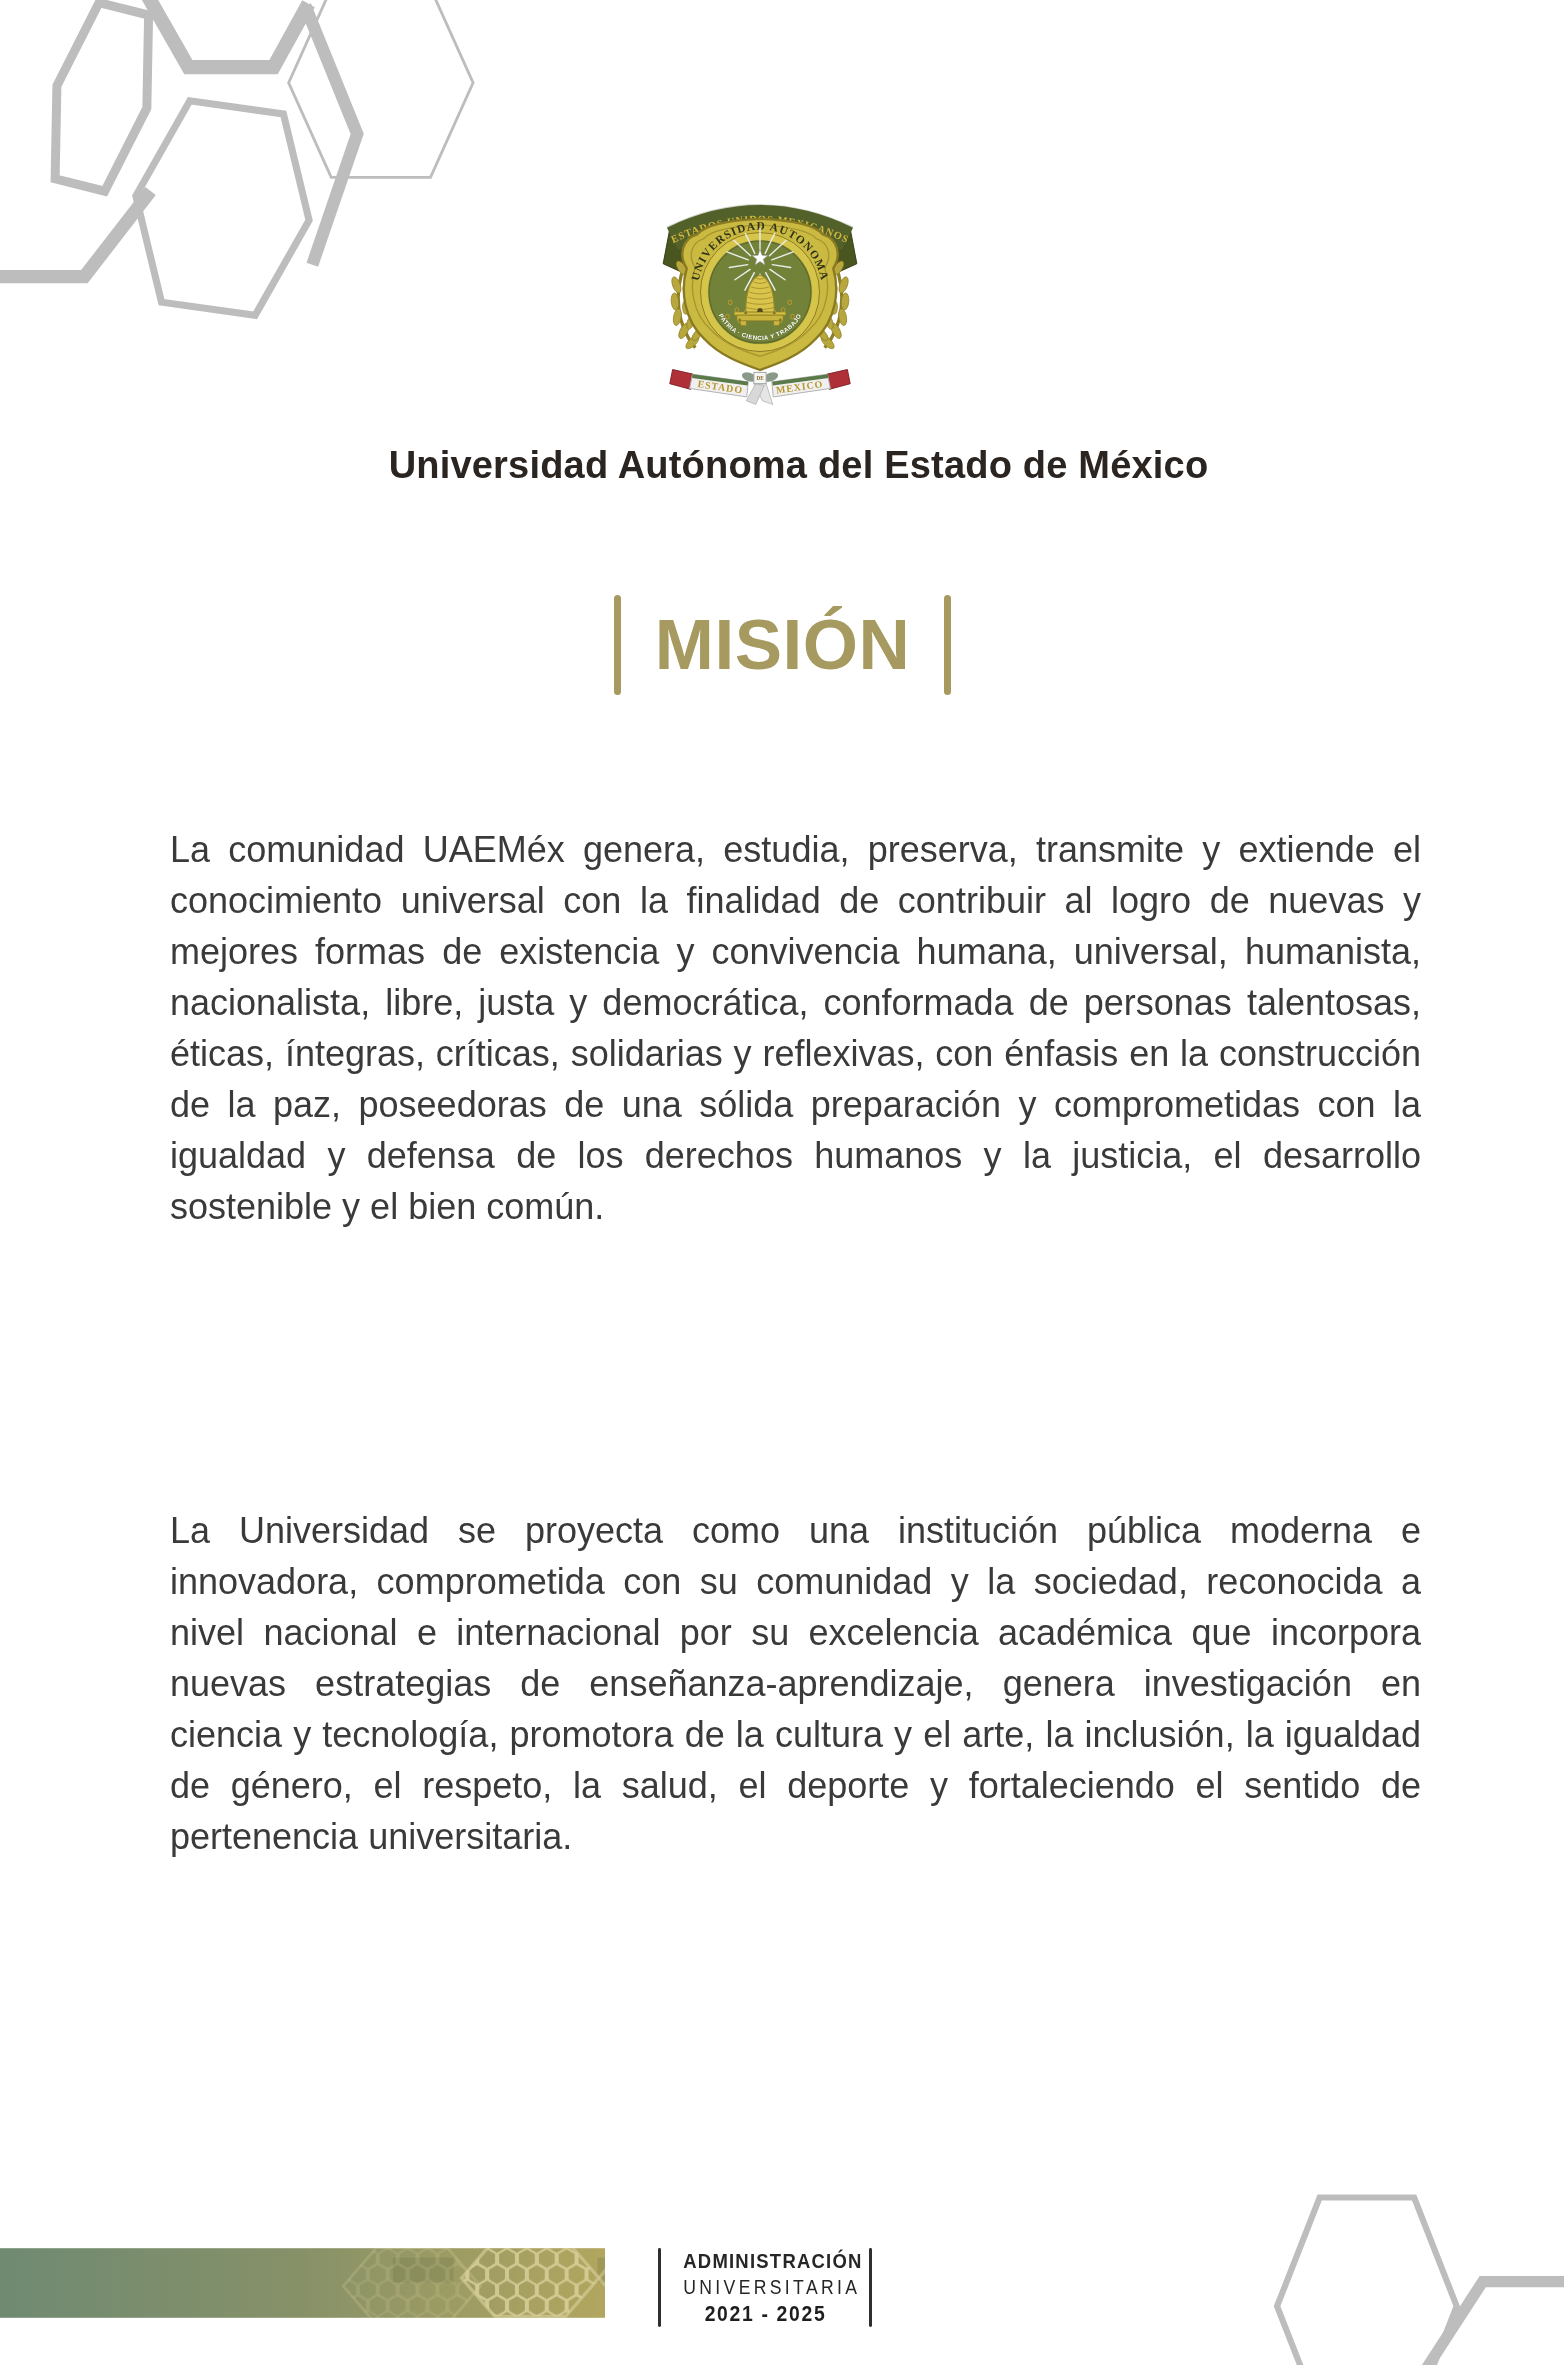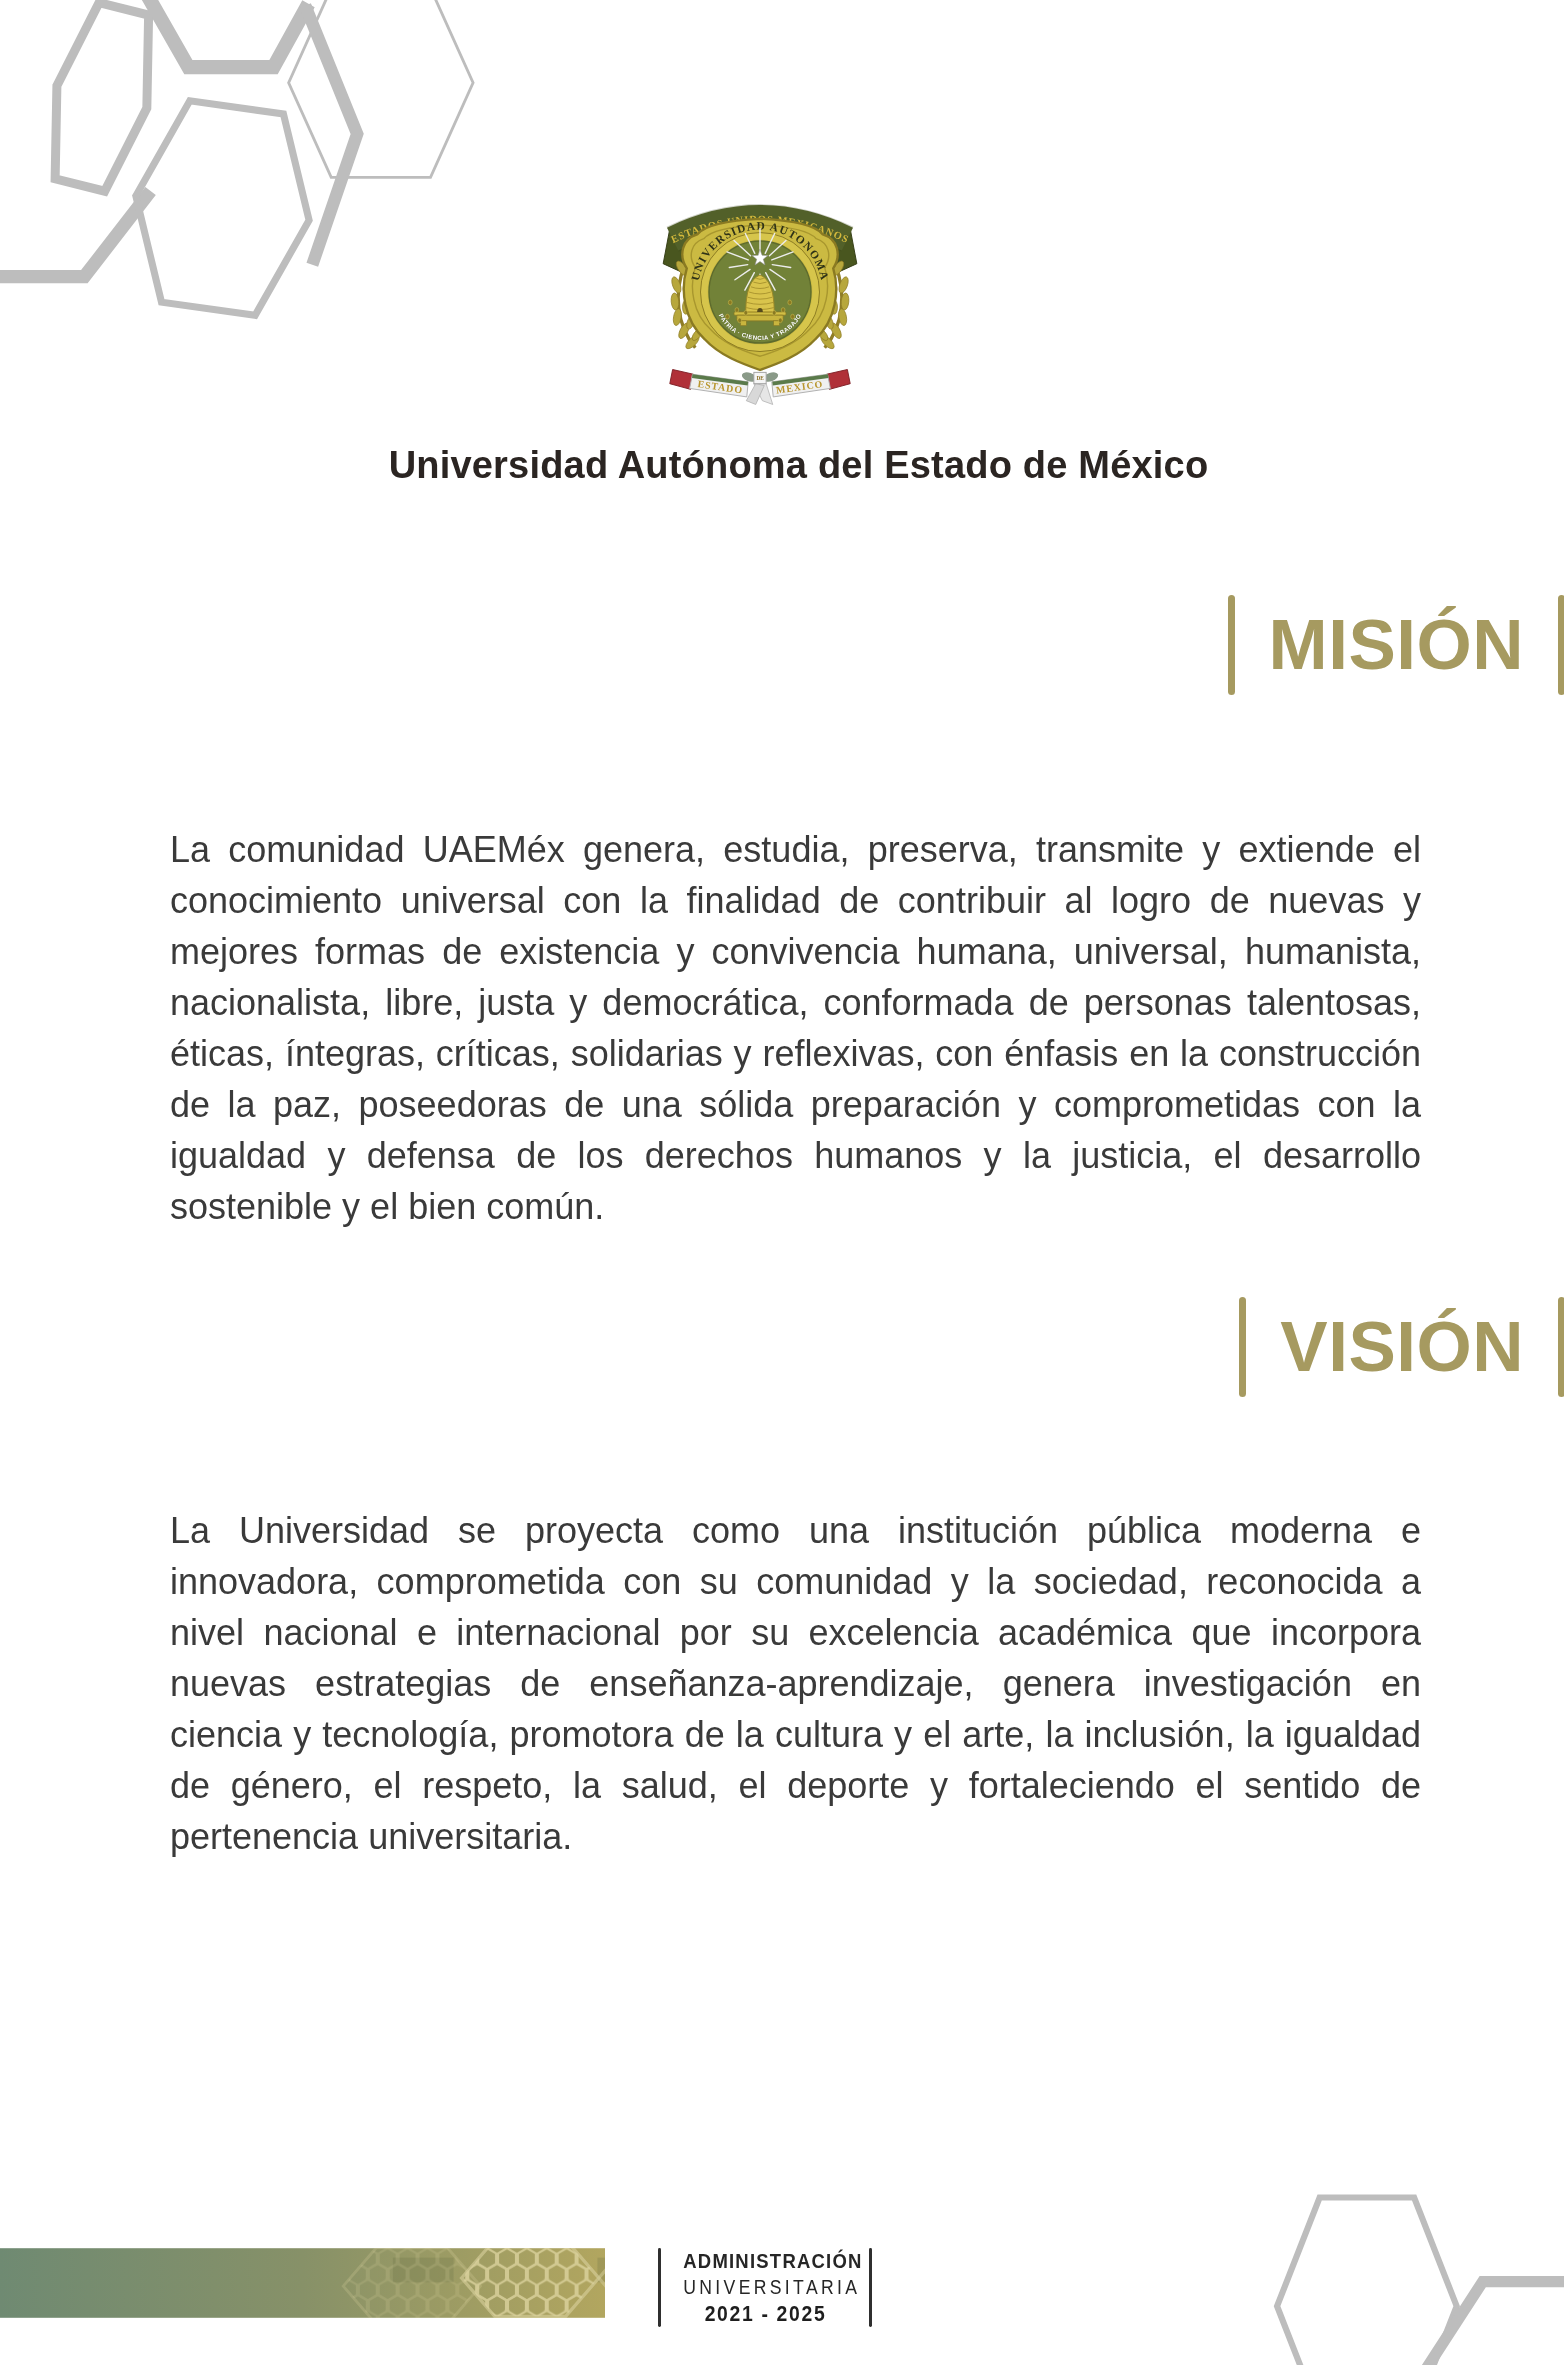--- a/index.html
+++ b/index.html
@@ -19,21 +19,21 @@
   .crest-sans  { font-family:"Liberation Sans", sans-serif; font-weight:bold; }
 
   .title {
     position:absolute; left:0; top:428px; width:100%; margin:16px;
     text-align:center; font-size:38px; font-weight:700;
     letter-spacing:0.2px; color:#2B2522;
   }
 
   .heading {
     position:absolute; left:0; width:100%;
-    display:flex; justify-content:flex-end; align-items:center; gap:34px;
+    display:flex; justify-content:center; align-items:center; gap:34px;
     height:100px;
   }
   .heading-mision { top:595px; }
   .heading-vision { top:1297px; }
   .hbar {
     width:7px; height:100px; border-radius:3.8px; background:#A69A60;
   }
   .htext {
     font-size:71px; font-weight:700; color:#A69A60;
     line-height:100px; letter-spacing:0.5px; white-space:nowrap;
@@ -231,25 +231,20 @@
   <h1 class="title">Universidad Autónoma del Estado de México</h1>
 
   <div class="heading heading-mision">
     <span class="hbar"></span>
     <span class="htext">MISIÓN</span>
     <span class="hbar"></span>
   </div>
 
   <p class="para para-mision">La comunidad UAEMéx genera, estudia, preserva, transmite y extiende el conocimiento universal con la finalidad de contribuir al logro de nuevas y mejores formas de existencia y convivencia humana, universal, humanista, nacionalista, libre, justa y democrática, conformada de personas talentosas, éticas, íntegras, críticas, solidarias y reflexivas, con énfasis en la construcción de la paz, poseedoras de una sólida preparación y comprometidas con la igualdad y defensa de los derechos humanos y la justicia, el desarrollo sostenible y el bien común.</p>
 
-  <div class="heading heading-vision">
-    <span class="hbar"></span>
-    <span class="htext">VISIÓN</span>
-    <span class="hbar"></span>
-  </div>
 
   <p class="para para-vision">La Universidad se proyecta como una institución pública moderna e innovadora, comprometida con su comunidad y la sociedad, reconocida a nivel nacional e internacional por su excelencia académica que incorpora nuevas estrategias de enseñanza-aprendizaje, genera investigación en ciencia y tecnología, promotora de la cultura y el arte, la inclusión, la igualdad de género, el respeto, la salud, el deporte y fortaleciendo el sentido de pertenencia universitaria.</p>
 
   <svg class="grad-bar deco" width="605" height="70" viewBox="0 0 1278 147">
     <defs>
       <linearGradient id="barGrad" x1="0" y1="0" x2="1" y2="0">
         <stop offset="0" stop-color="#6F8A72"></stop>
         <stop offset="0.5" stop-color="#879168"></stop>
         <stop offset="1" stop-color="#B2A65F"></stop>
       </linearGradient>

